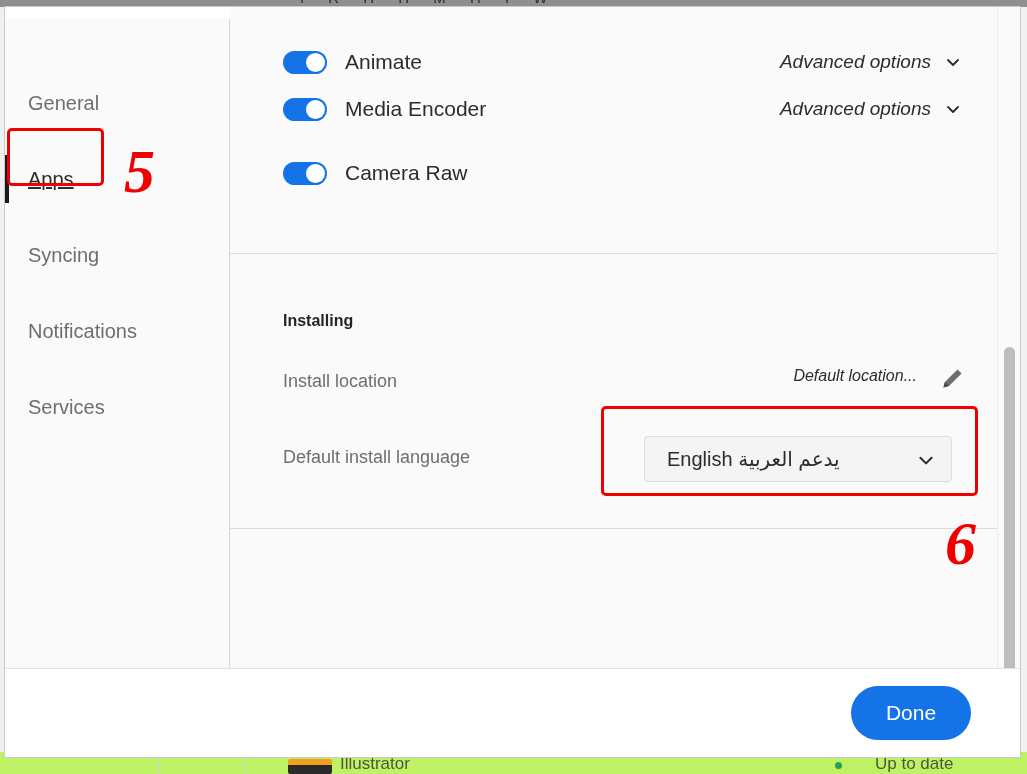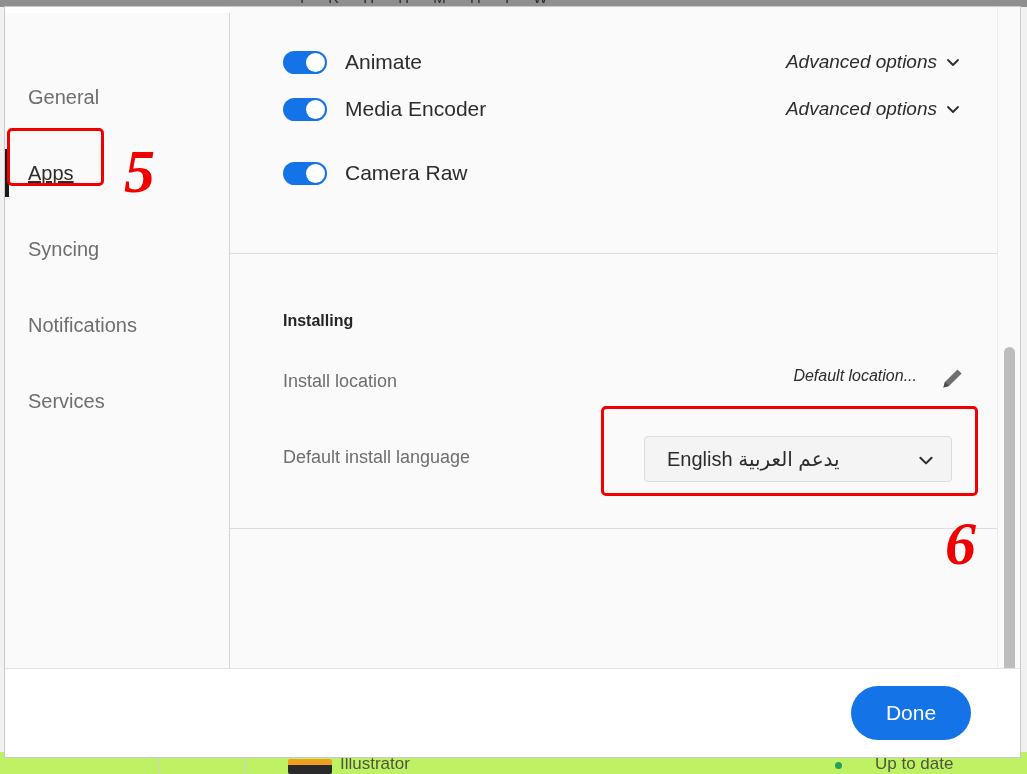--- a/index.html
+++ b/index.html
@@ -92,21 +92,21 @@
   .dialog-body {
     position: absolute;
     left: 0; top: 0;
     right: 0;
     height: 662px;
   }
 
   
   .sidebar {
     position: absolute;
-    left: 0; top: 6px;
+    left: 0; top: 12px;
     width: 225px;
     height: 662px;
     background: #fafafa;
     border-right: 1px solid #d6d6d6;
     box-sizing: border-box;
   }
   .nav-list {
     position: absolute;
     left: 0; top: 46px;
     width: 225px;
@@ -188,21 +188,21 @@
     margin-left: 18px;
     font-size: 21px;
     color: #2c2c2c;
     white-space: nowrap;
   }
   .adv-options {
     position: absolute;
     right: 59px;
     display: flex;
     align-items: center;
-    gap: 8px;
+    gap: 14px;
     cursor: pointer;
   }
   .adv-options .adv-text {
     font-size: 19px;
     font-style: italic;
     color: #2c2c2c;
     white-space: nowrap;
   }
   .chev {
     display: inline-block;

